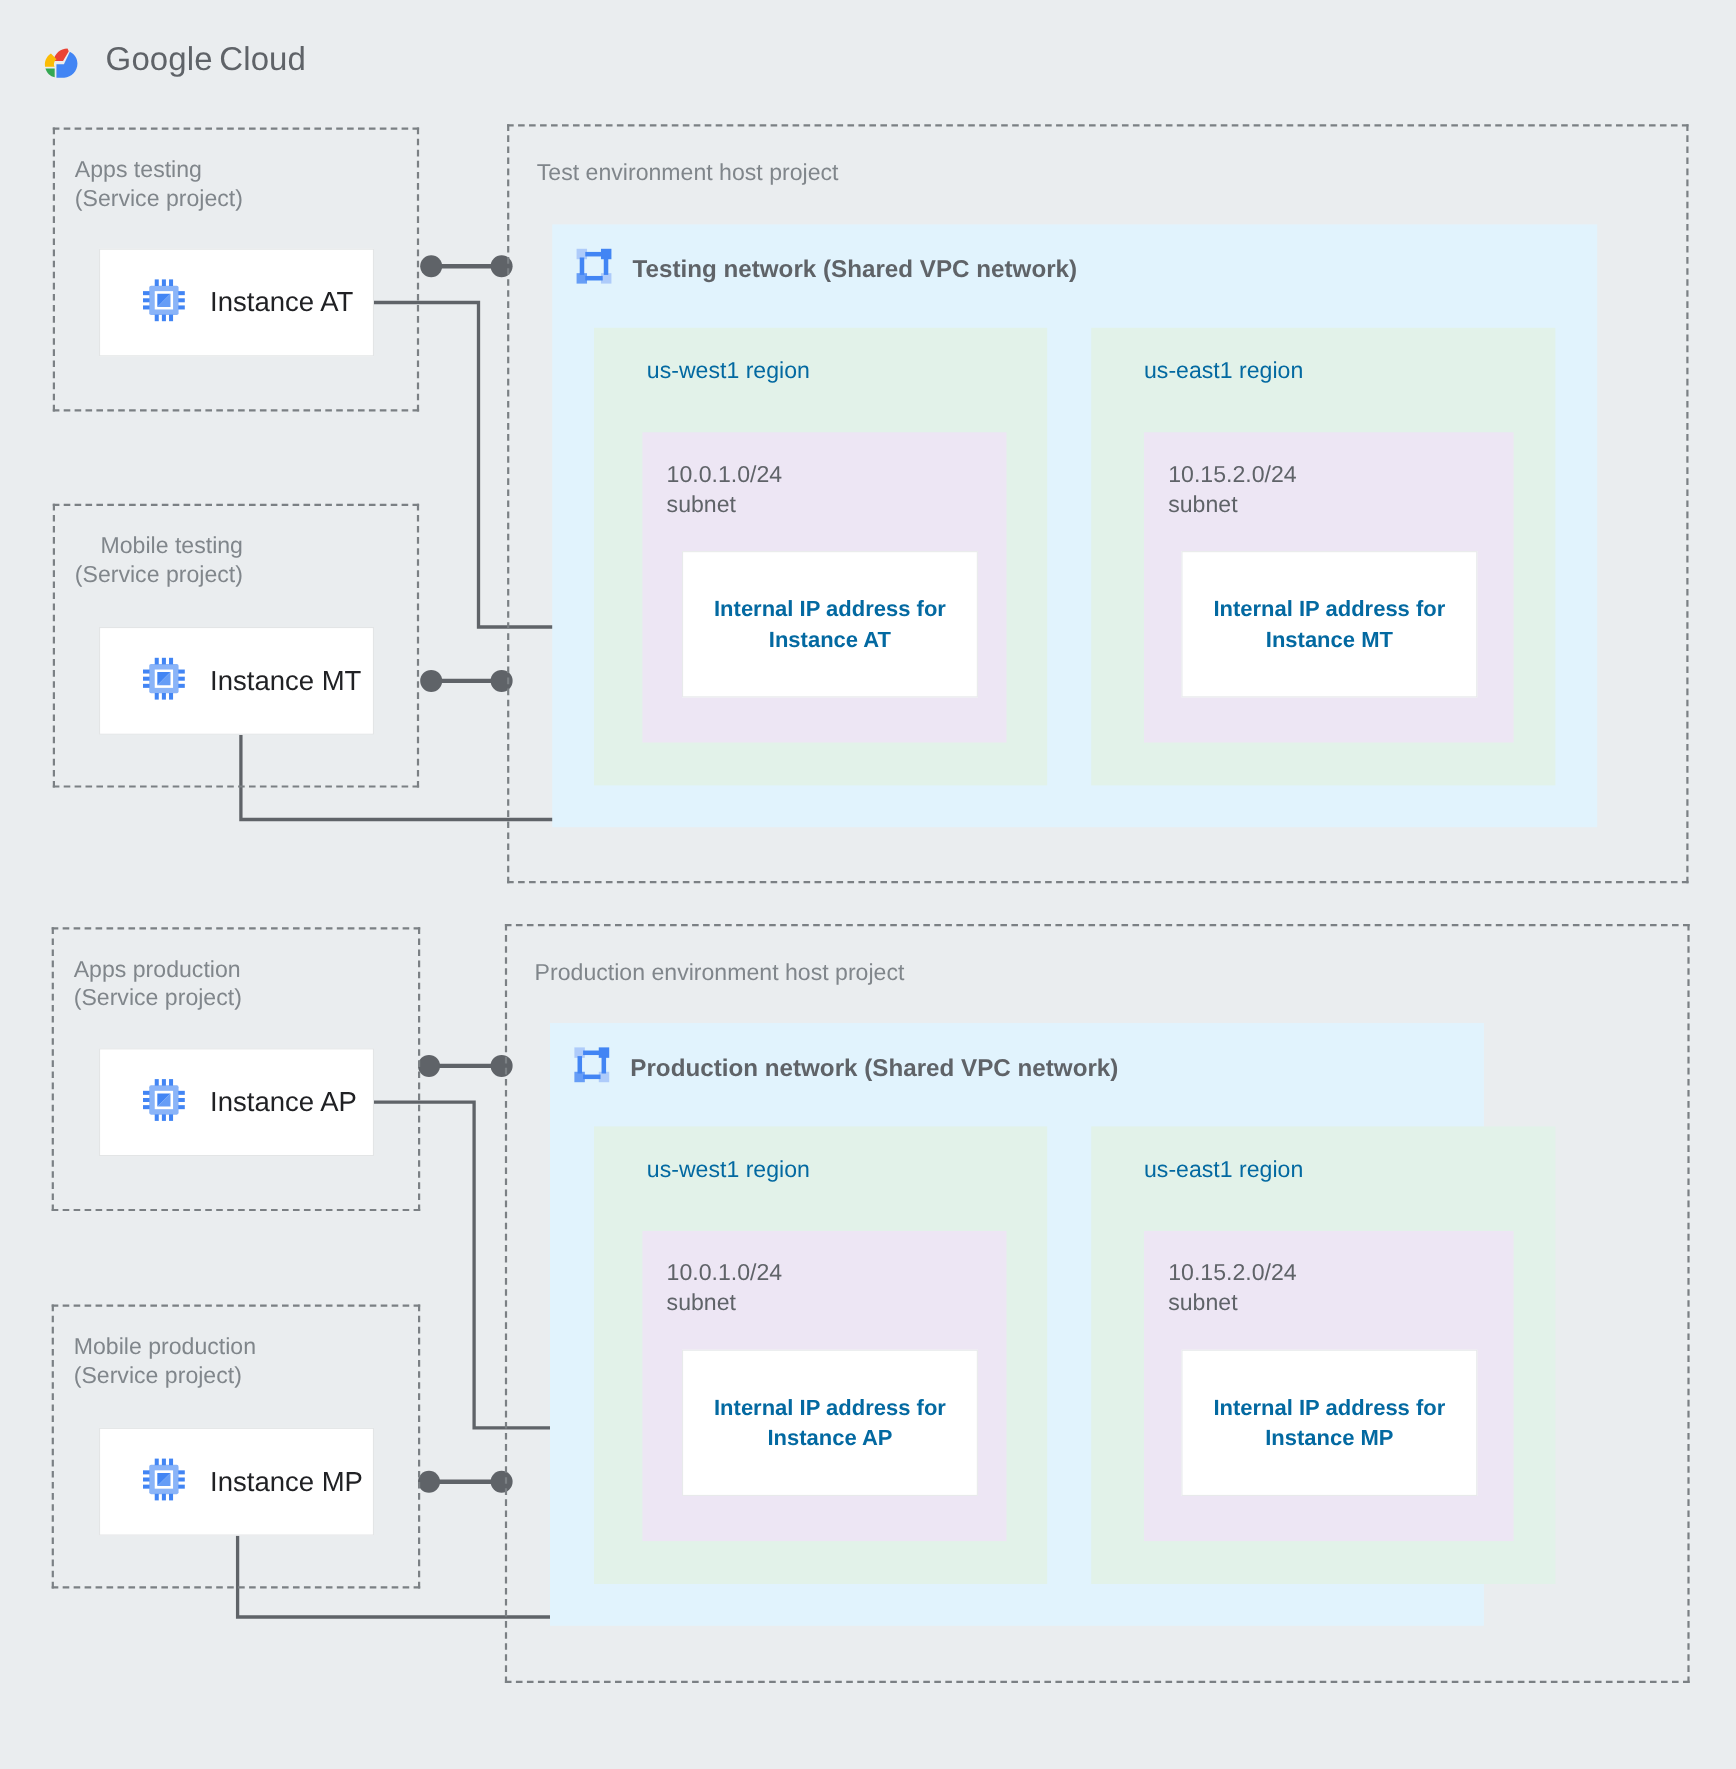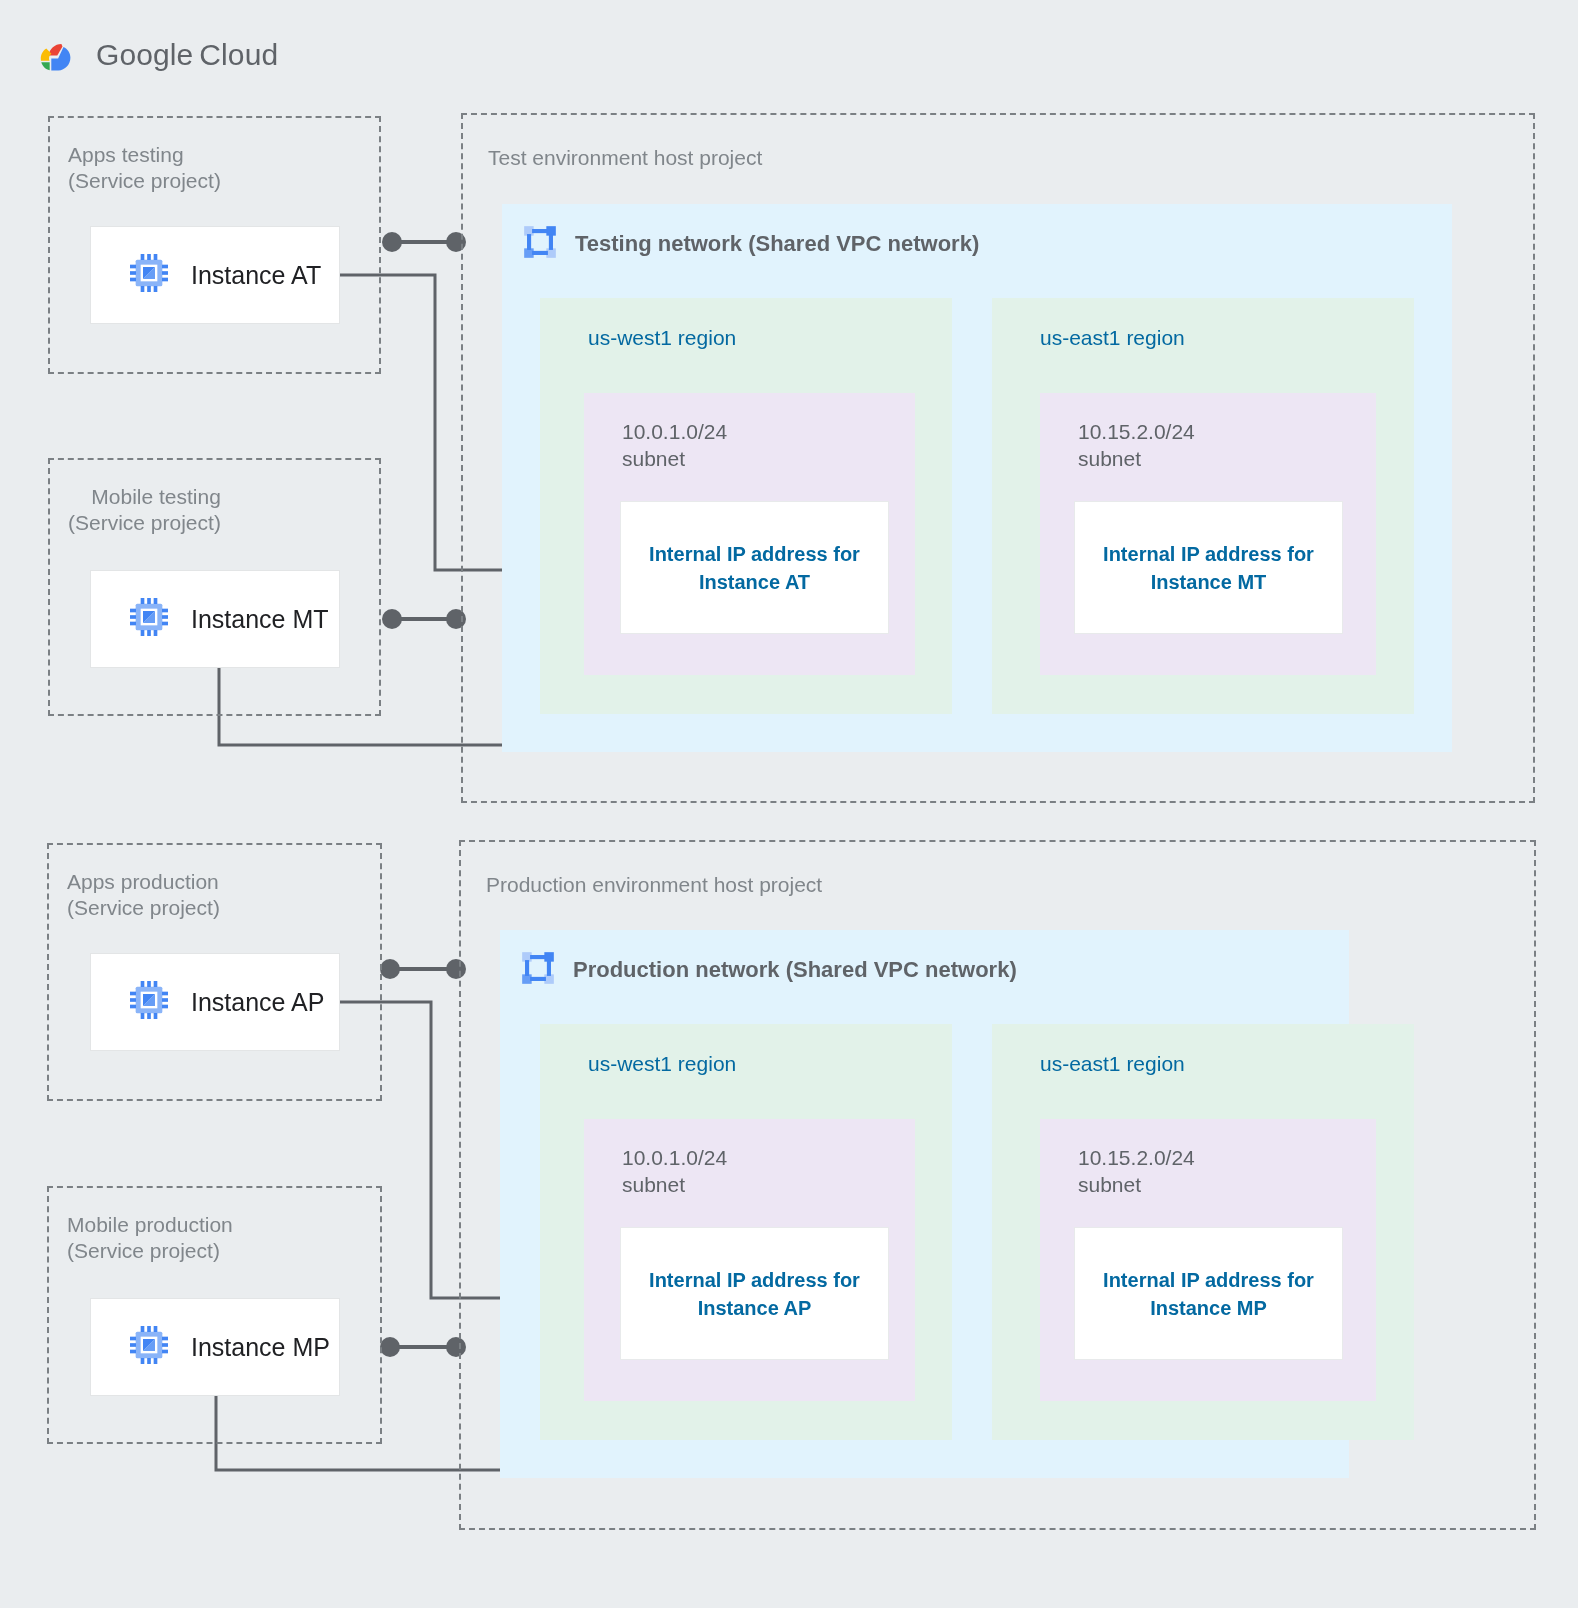--- a/index.html
+++ b/index.html
@@ -35,21 +35,21 @@
   }
   .vpc-head{display:flex;align-items:center;gap:16px;font-weight:bold;}
   .vpc-title{font-size:22px;color:#5f6368;white-space:nowrap;}
 
   
   .region{background:#e2f2e9;}
   .region-label{font-size:21px;color:#0369a1;position:absolute;left:27px;top:28px;white-space:nowrap;margin-left:21px;}
 
   
   .subnet{background:#ede6f4;}
-  .subnet-label{font-size:21px;color:#5f6368;position:absolute;left:38px;top:26px;line-height:1.28;white-space:pre-line;}
+  .subnet-label{font-size:21px;color:#5f6368;position:absolute;left:22px;top:26px;line-height:1.28;white-space:pre-line;}
 
   
   .card{
     background:#ffffff;border:1px solid #e3e5e6;
     display:flex;align-items:center;
   }
   .inst-icon{margin-left:38px;flex:0 0 auto;}
   .inst-label{font-size:25px;color:#202124;margin-left:22px;white-space:nowrap;}
 
   

